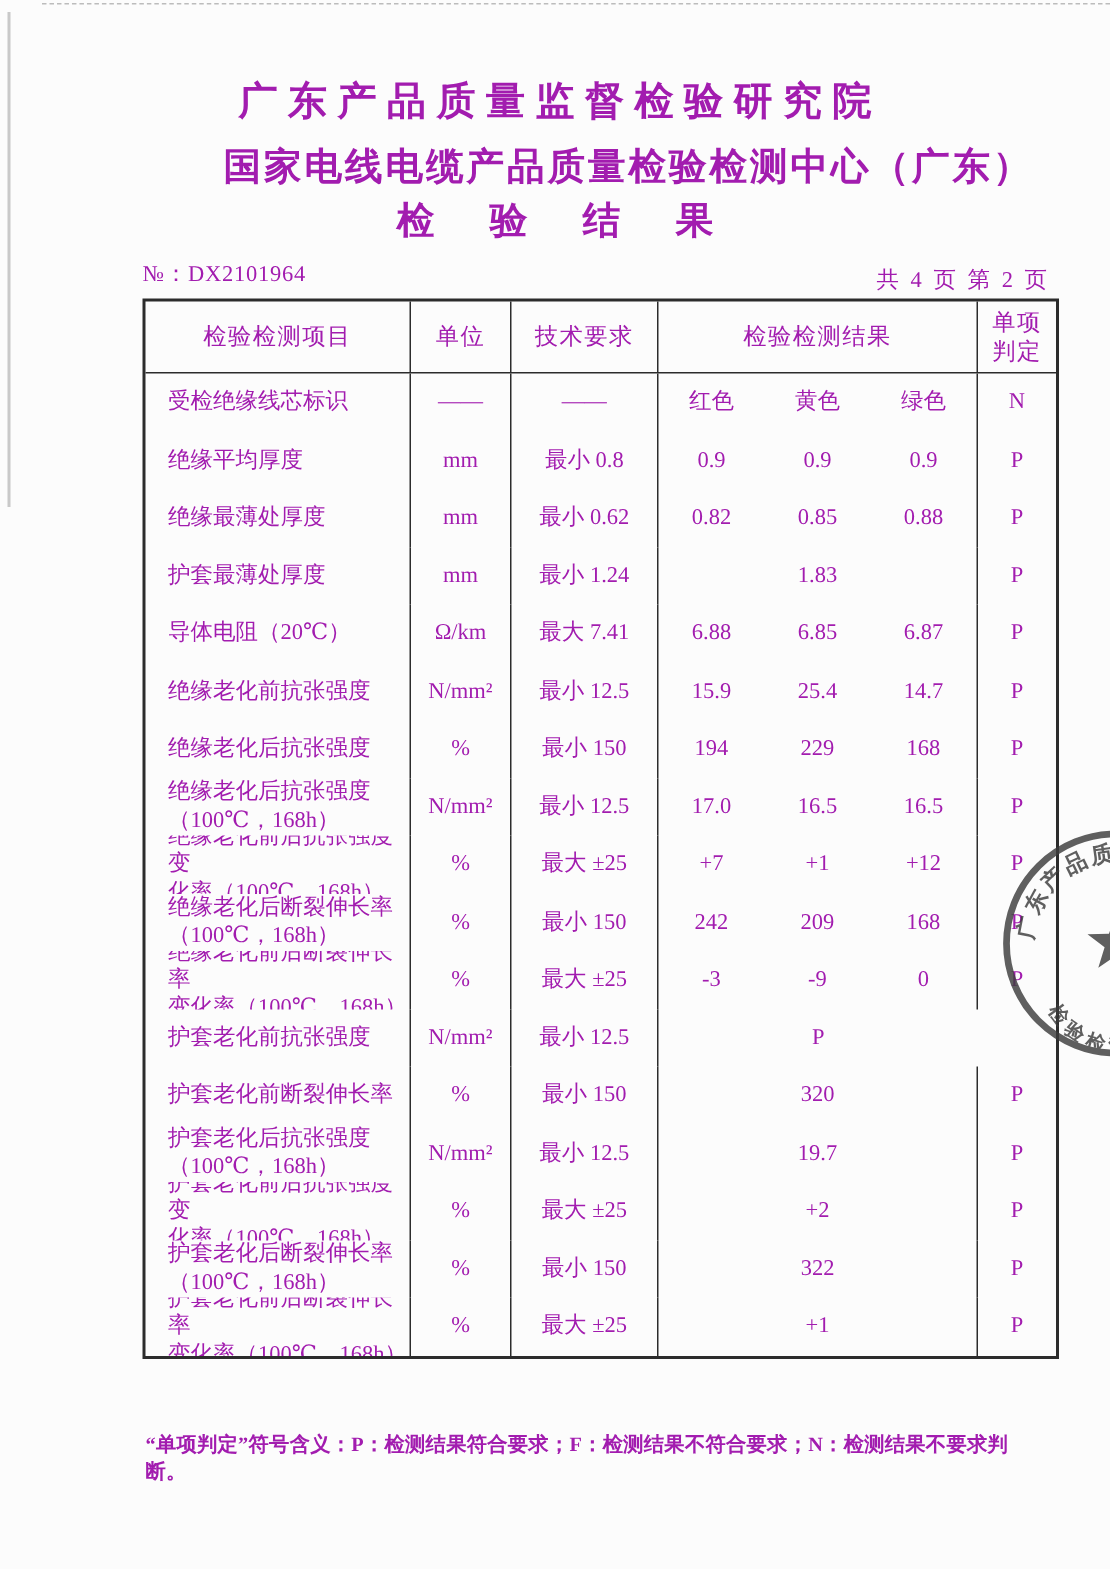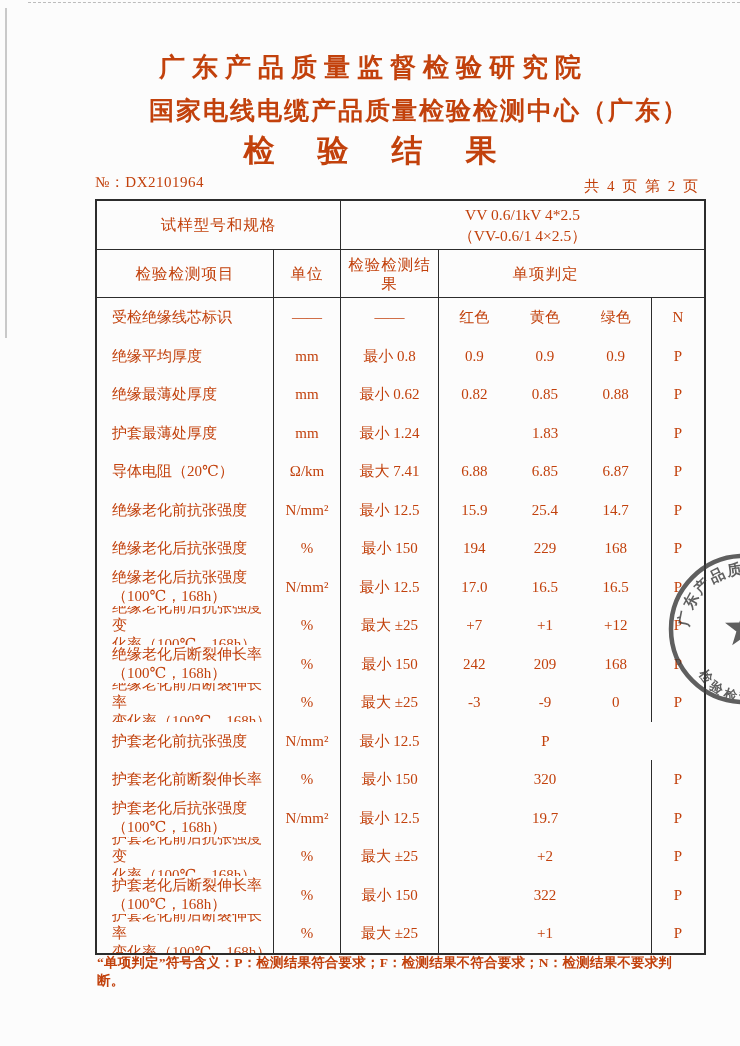--- a/index.html
+++ b/index.html
@@ -1,32 +1,32 @@
 <!DOCTYPE html>
 <html><head>
 <meta charset="utf-8">
 <style>
   html,body{margin:0;padding:0;background:#e8e8e8;}
   .page{
     position:relative;width:740px;height:1046px;background:#fcfcfc;
     overflow:hidden;margin:0 auto;
     font-family:"Liberation Serif","DejaVu Serif",serif;
-    color:#c2410c;
+    color:#a21caf;
   }
   
   .scan-top-line{position:absolute;top:2px;left:28px;right:0;border-top:1px dashed #9a9a9a;opacity:.65;}
   .scan-left-line{position:absolute;left:5px;top:8px;width:2px;height:330px;background:#bcbcbc;opacity:.8;}
 
   
   .org1{position:absolute;top:50px;left:0;width:100%;text-align:center;
         font-size:26px;font-weight:bold;letter-spacing:7px;text-indent:7px;}
   .org2{position:absolute;top:94px;left:0;width:100%;text-align:center;
         font-size:25px;font-weight:bold;letter-spacing:2px;text-indent:2px;padding-left:48px;}
   .doc-title{position:absolute;top:130px;left:0;width:100%;text-align:center;
-        font-size:31px;font-weight:bold;letter-spacing:6px;text-indent:6px;}
+        font-size:25px;font-weight:bold;letter-spacing:6px;text-indent:6px;}
   .doc-no{position:absolute;top:173px;left:95px;font-size:15px;letter-spacing:.5px;}
   .page-info{position:absolute;top:177px;right:40px;font-size:15px;letter-spacing:2px;}
 
   
   .doc-table{position:absolute;left:95px;top:199px;width:607px;
         border:2px solid #2c2c2c;box-sizing:content-box;font-size:15px;}
   .trow{display:grid;}
   .spec-row{grid-template-columns:244px 1fr;height:48px;border-bottom:1px solid #2c2c2c;}
   .head-row{grid-template-columns:177px 67px 98px 213px 1fr;height:47px;border-bottom:1px solid #2c2c2c;}
   .data-row{grid-template-columns:177px 67px 98px 213px 1fr;height:38.5px;}
@@ -60,30 +60,24 @@
   <div class="scan-left-line"></div>
 
   <div class="org1">广东产品质量监督检验研究院</div>
   <div class="org2">国家电线电缆产品质量检验检测中心（广东）</div>
   <div class="doc-title">检　验　结　果</div>
 
   <div class="doc-no">№：DX2101964</div>
   <div class="page-info">共 4 页 第 2 页</div>
 
   <div class="doc-table">
-    <div class="trow spec-row">
-      <div class="cell spec-label">试样型号和规格</div>
-      <div class="cell spec-value">
-        <span>VV 0.6/1kV 4*2.5</span>
-        <span>（VV-0.6/1 4×2.5）</span>
-      </div>
-    </div>
     <div class="trow head-row">
       <div class="cell head-cell">检验检测项目</div>
       <div class="cell head-cell">单位</div>
+      <div class="cell head-cell">技术要求</div>
       <div class="cell head-cell">检验检测结果</div>
       <div class="cell head-cell judge-head">单项判定</div>
     </div>
     <div>
         <div class="trow data-row">
       <div class="cell item-cell">受检绝缘线芯标识</div>
       <div class="cell">——</div>
       <div class="cell">——</div>
       <div class="cell res-grid">
             <span>红色</span>

